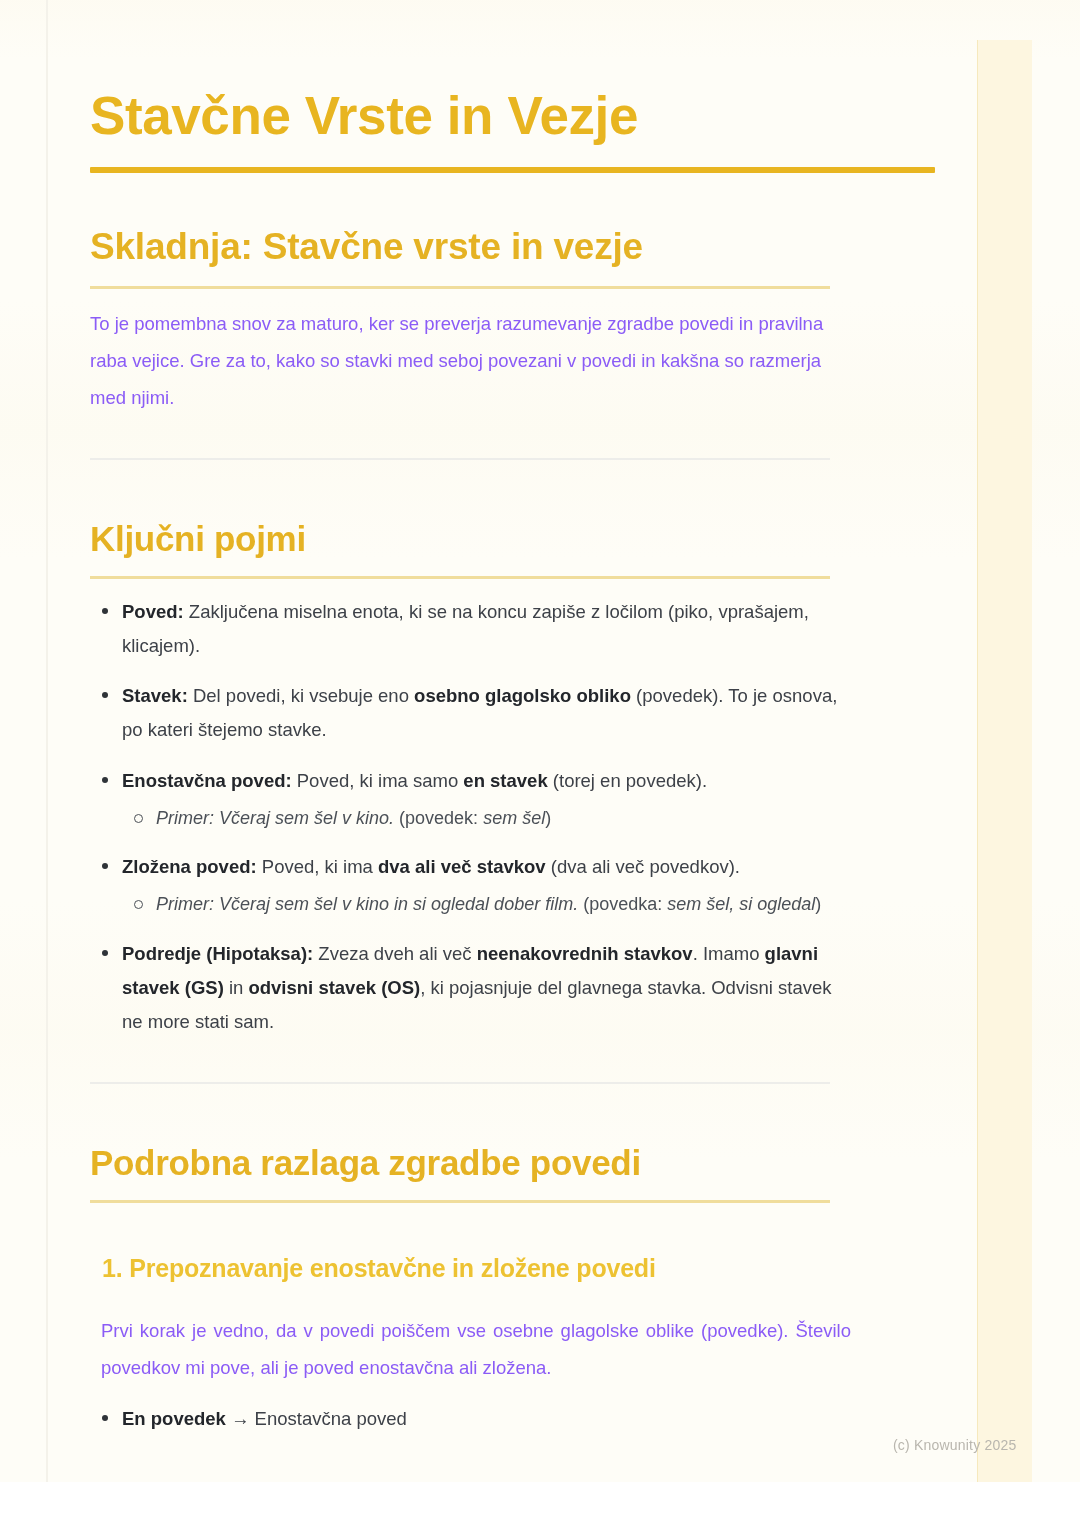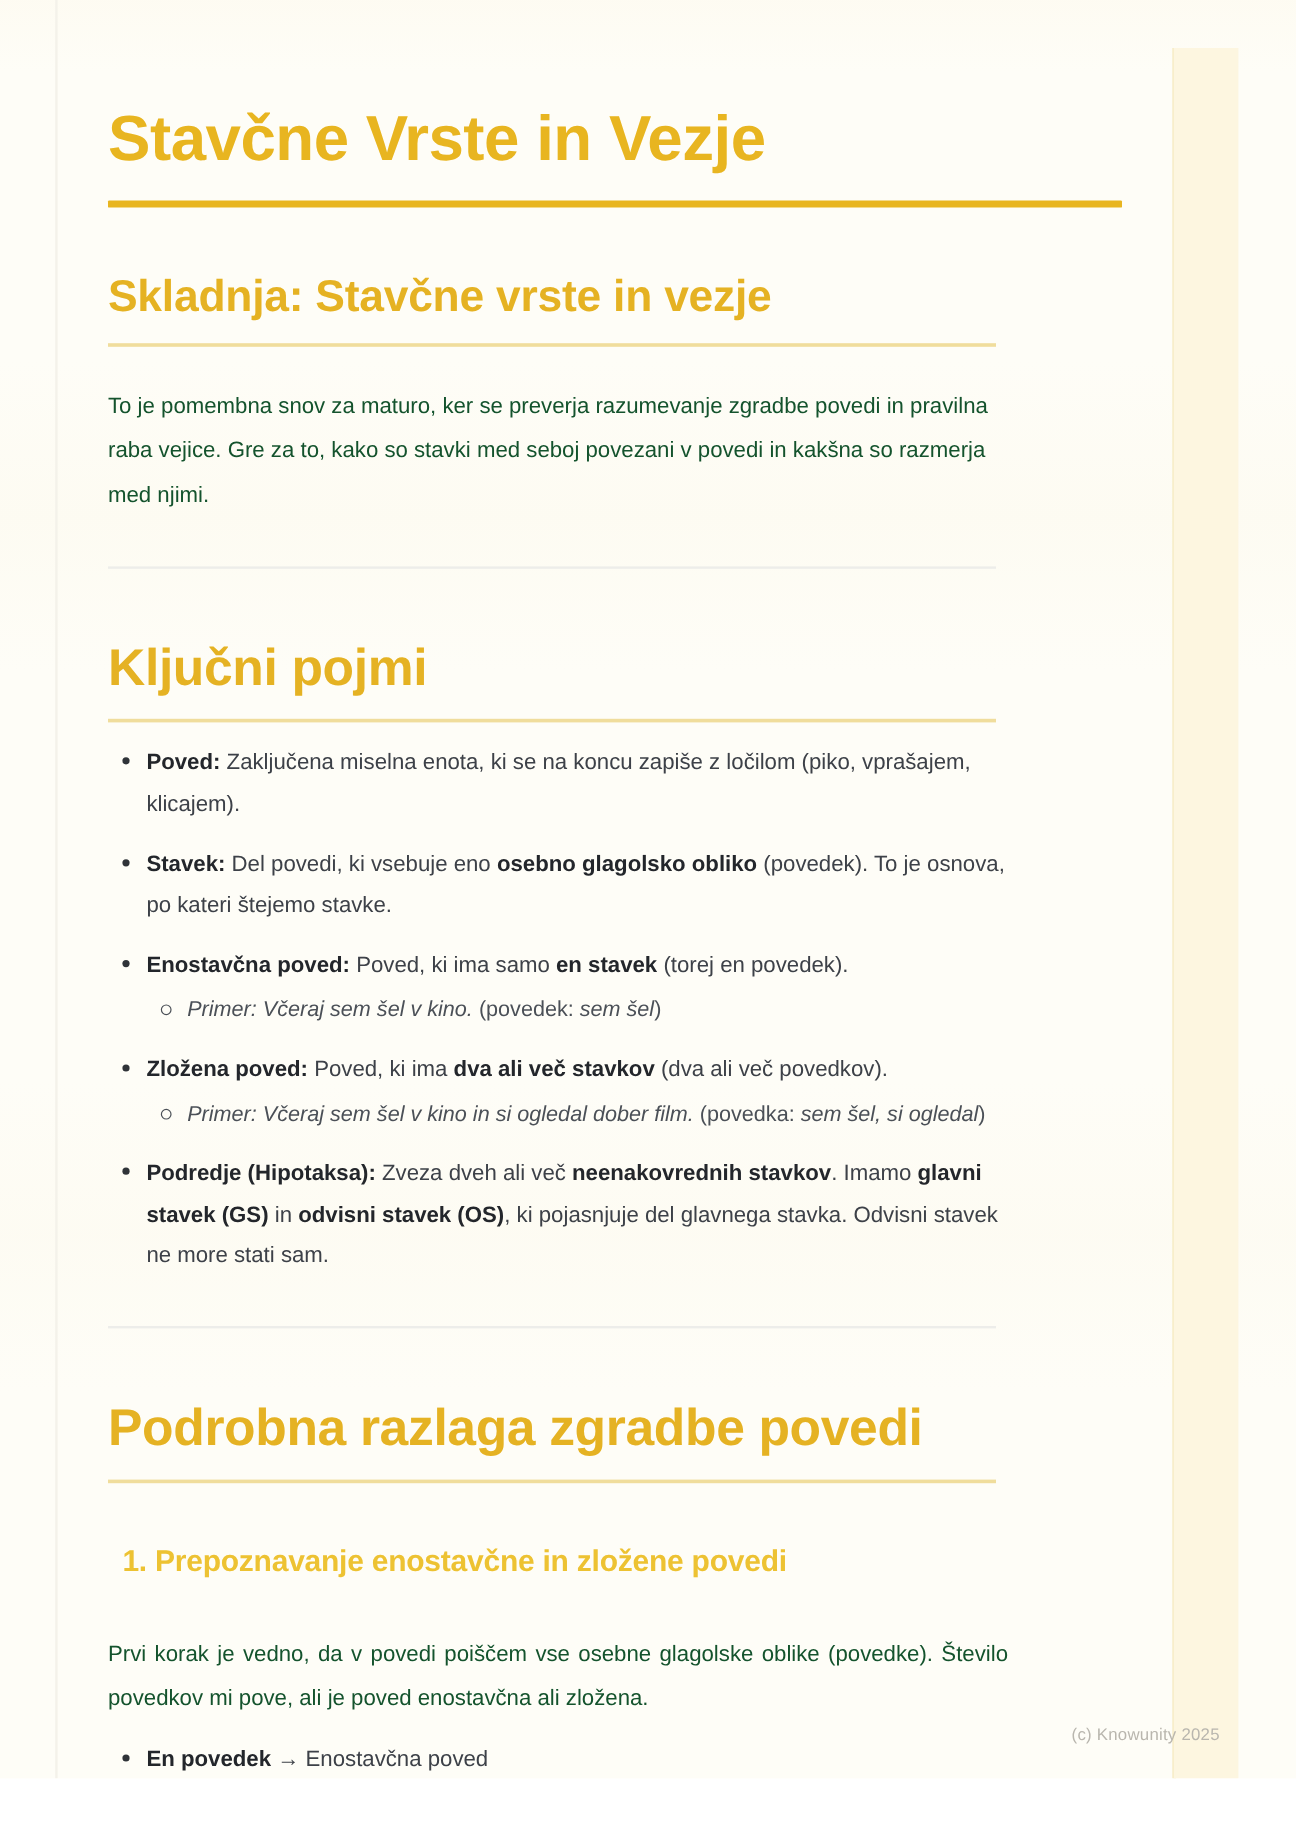--- a/index.html
+++ b/index.html
@@ -106,46 +106,46 @@
   .h2-rule {
     margin-top: 16px;
     width: 740px;
     height: 3px;
     background: #f0dd9c;
   }
 
   .h2-big {
     margin: 0;
     padding-top: 58px;
-    font-size: 43px;
+    font-size: 35px;
     line-height: 1.2;
     font-weight: 700;
     color: #e5b223;
     letter-spacing: -0.3px;
   }
 
   .h3 {
     margin: 12px;
     padding-top: 38px;
     font-size: 25px;
     line-height: 1.25;
     font-weight: 700;
     color: #edc232;
     letter-spacing: -0.2px;
   }
 
   .para {
     margin: 0;
-    padding-top: 30px;
+    padding-top: 16px;
     font-size: 18.5px;
     line-height: 2.0;
-    color: #14532d;
+    color: #8b5cf6;
     width: 750px;
   }
-  .para.justified { text-align: justify; }
+  .para.justified { text-align: justify; margin-left: 11px; }
 
   .section-rule {
     margin-top: 42px;
     width: 740px;
     height: 2px;
     background: #ededea;
   }
 
   
   ul.bullets {

